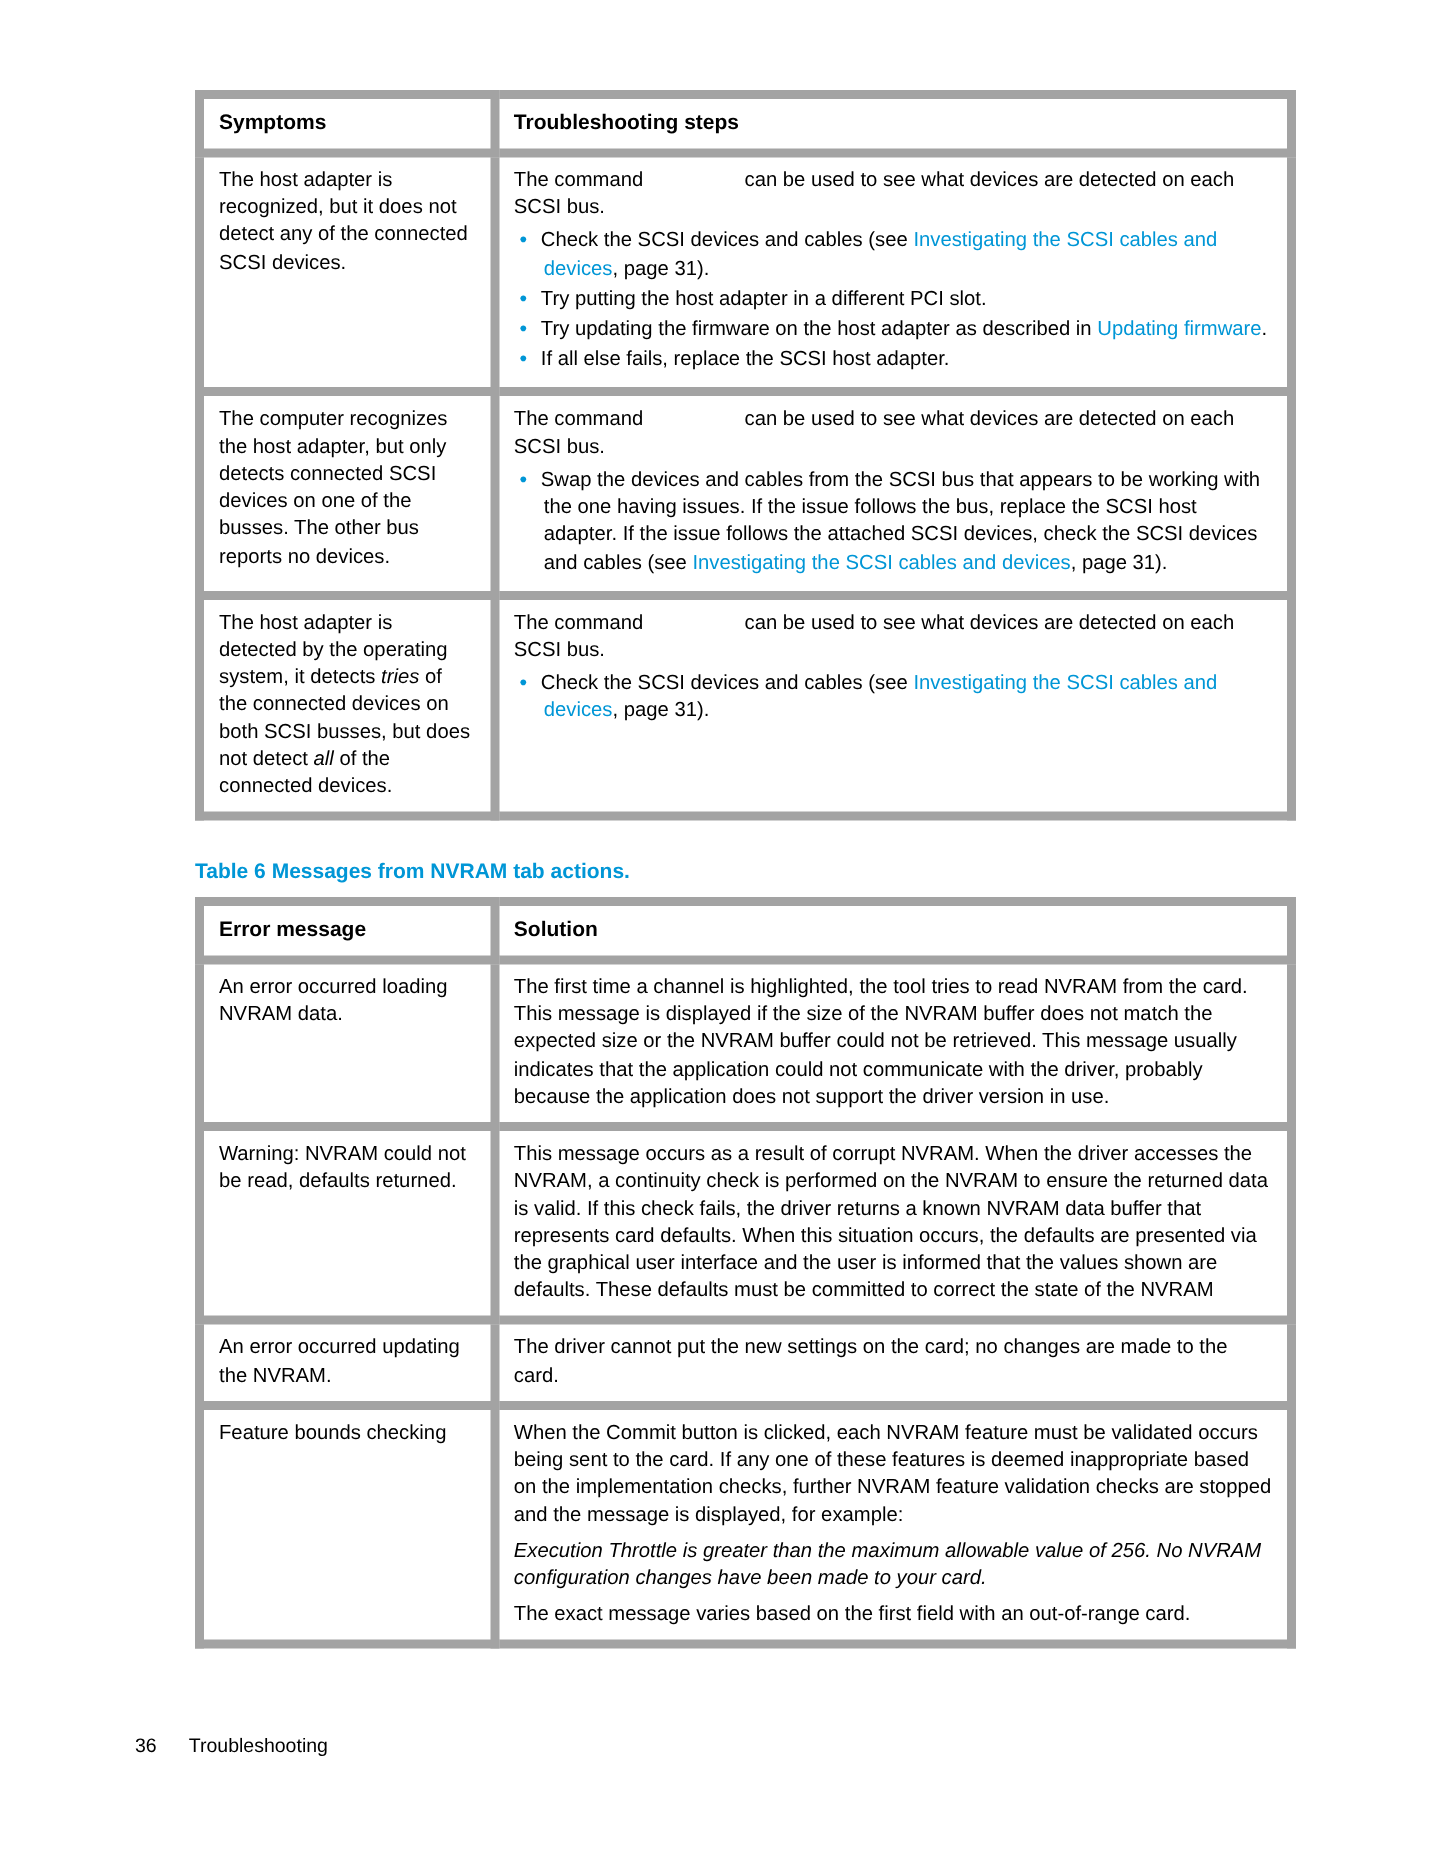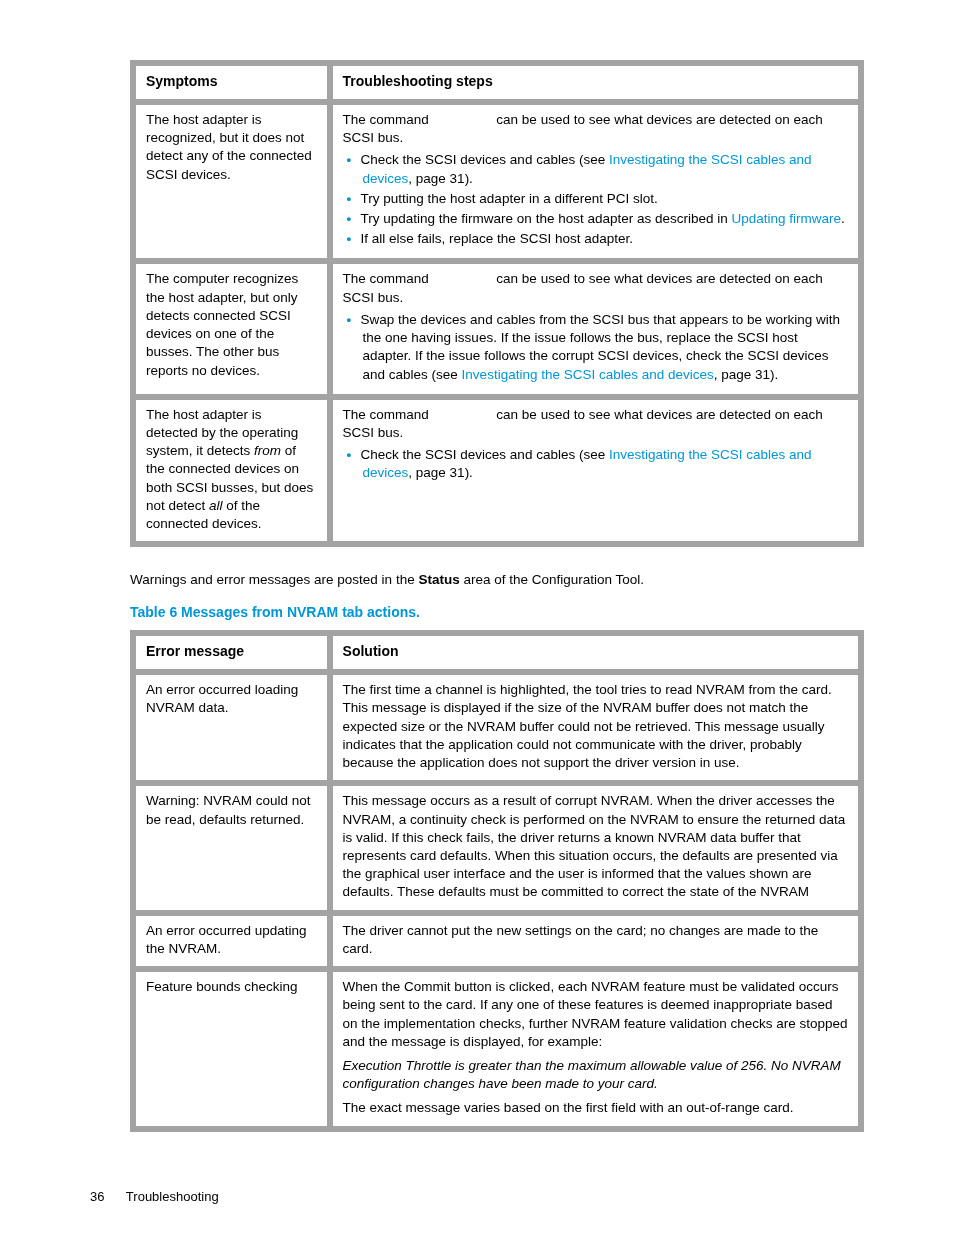--- a/index.html
+++ b/index.html
@@ -92,42 +92,39 @@
           <li><span>Try updating the firmware on the host adapter as described in </span><a class="link">Updating firmware</a><span>.</span></li>
           <li>If all else fails, replace the SCSI host adapter.</li>
         </ul>
       </td>
     </tr>
     <tr>
       <td>The computer recognizes the host adapter, but only detects connected SCSI devices on one of the busses. The other bus reports no devices.</td>
       <td>
         <span>The command </span><span style="display:inline-block;width:60px"></span><span> can be used to see what devices are detected on each SCSI bus.</span>
         <ul class="bullets">
-          <li><span>Swap the devices and cables from the SCSI bus that appears to be working with the one having issues. If the issue follows the bus, replace the SCSI host adapter. If the issue follows the corrupt SCSI devices, check the SCSI devices and cables (see </span><a class="link">Investigating the SCSI cables and devices</a><span>, page 31).</span></li>
+          <li><span>Swap the devices and cables from the SCSI bus that appears to be working with the one having issues. If the issue follows the bus, replace the SCSI host adapter. If the issue follows the attached SCSI devices, check the SCSI devices and cables (see </span><a class="link">Investigating the SCSI cables and devices</a><span>, page 31).</span></li>
         </ul>
       </td>
     </tr>
     <tr>
       <td>
-        <span>The host adapter is detected by the operating system, it detects </span><em class="i">from</em><span> of the connected devices on both SCSI busses, but does not detect </span><em class="i">all</em><span> of the connected devices.</span>
+        <span>The host adapter is detected by the operating system, it detects </span><em class="i">tries</em><span> of the connected devices on both SCSI busses, but does not detect </span><em class="i">all</em><span> of the connected devices.</span>
       </td>
       <td>
         <span>The command </span><span style="display:inline-block;width:60px"></span><span> can be used to see what devices are detected on each SCSI bus.</span>
         <ul class="bullets">
           <li><span>Check the SCSI devices and cables (see </span><a class="link">Investigating the SCSI cables and devices</a><span>, page 31).</span></li>
         </ul>
       </td>
     </tr>
   </tbody>
 </table>
 
 
-<p>
-  <span>Warnings and error messages are posted in the </span><b>Status</b><span> area of the Configuration Tool.</span>
-</p>
 
 <div class="tablecaption">Table 6 Messages from NVRAM tab actions.</div>
 
 <table>
   <thead>
     <tr>
       <th class="col1">Error message</th>
       <th>Solution</th>
     </tr>
   </thead>

